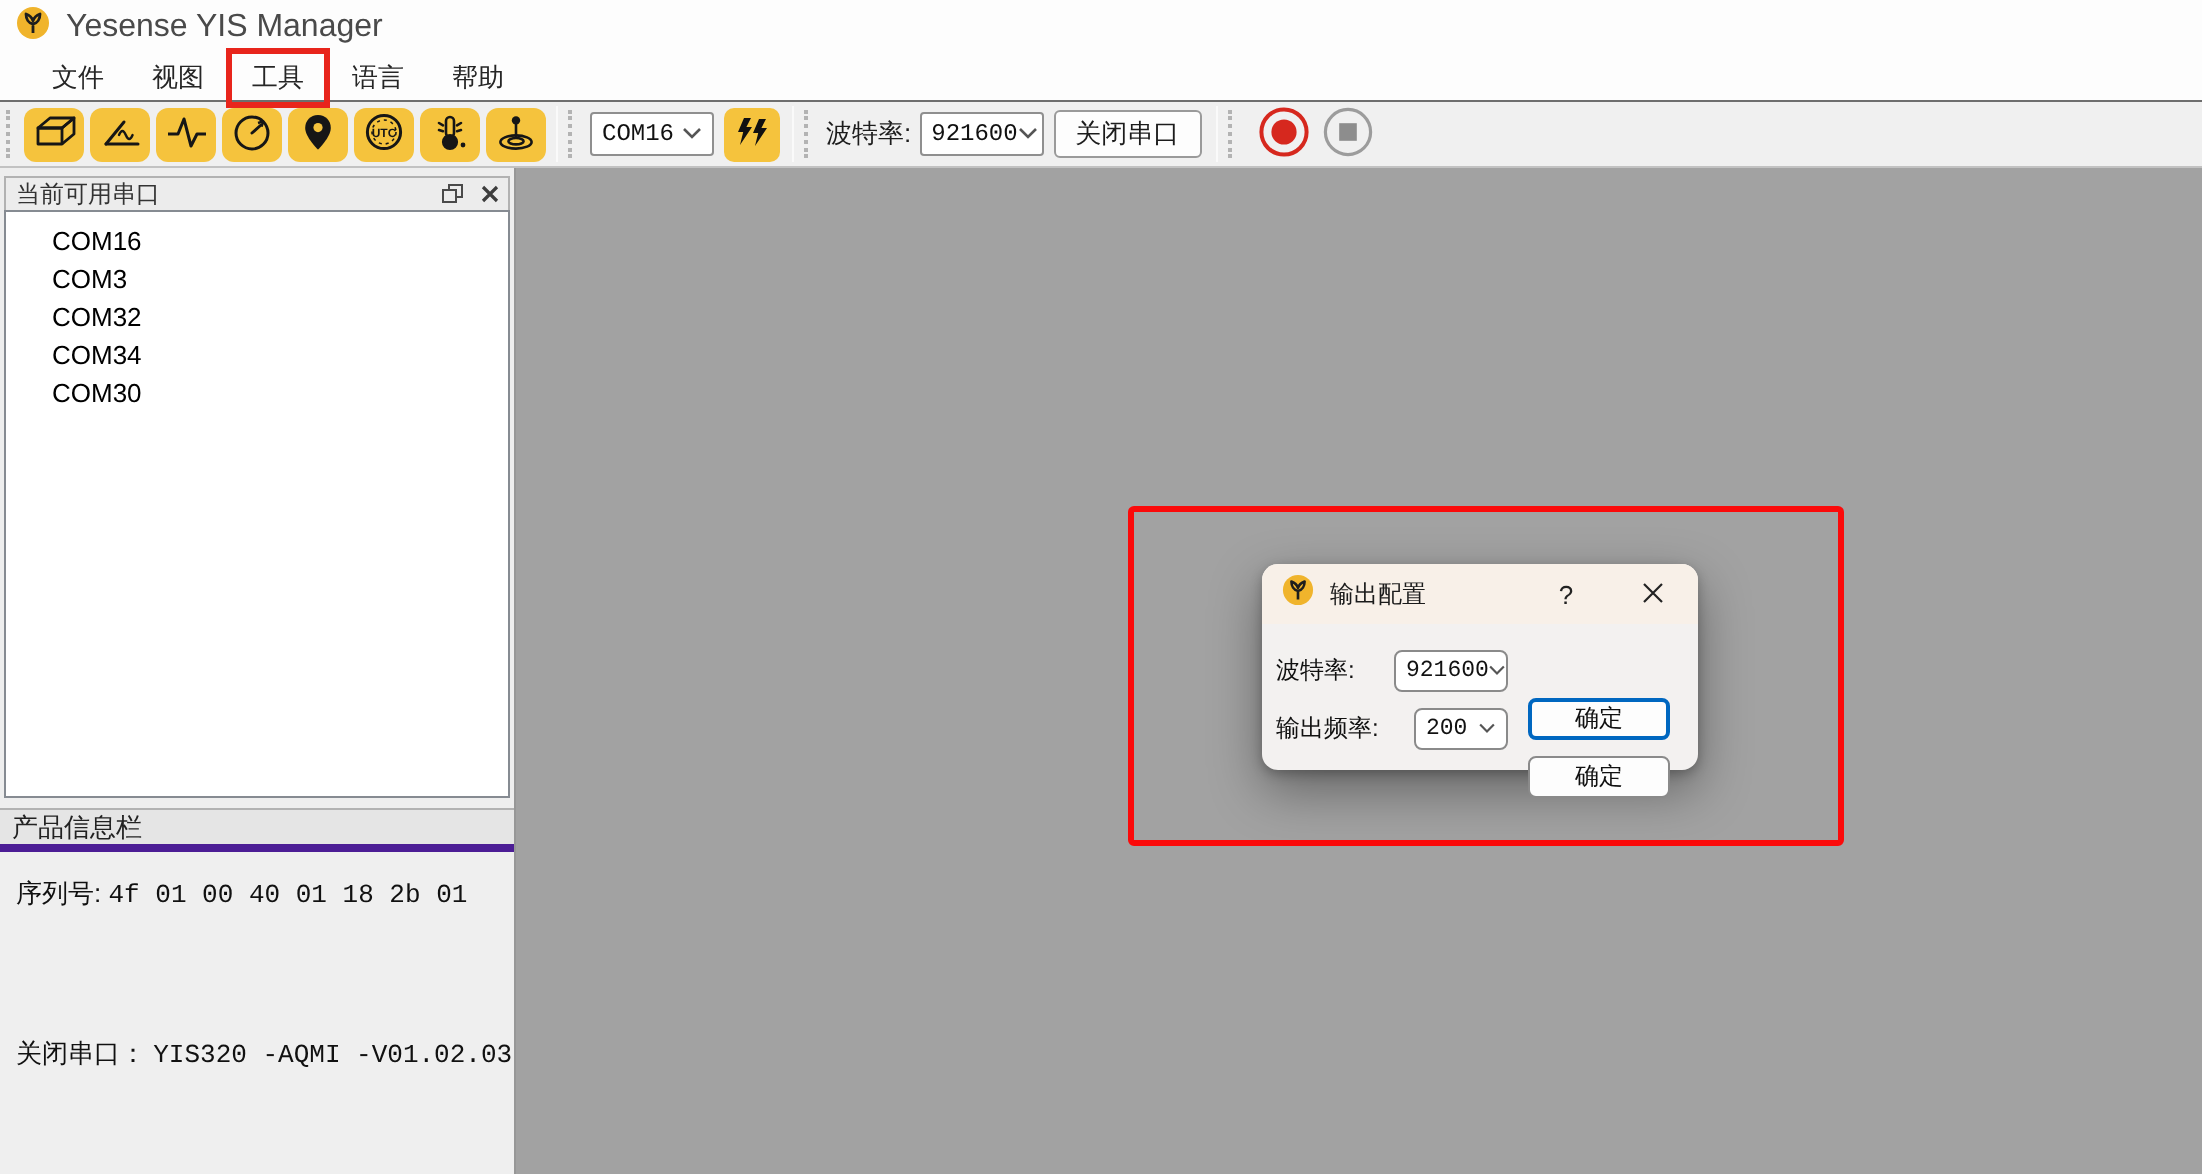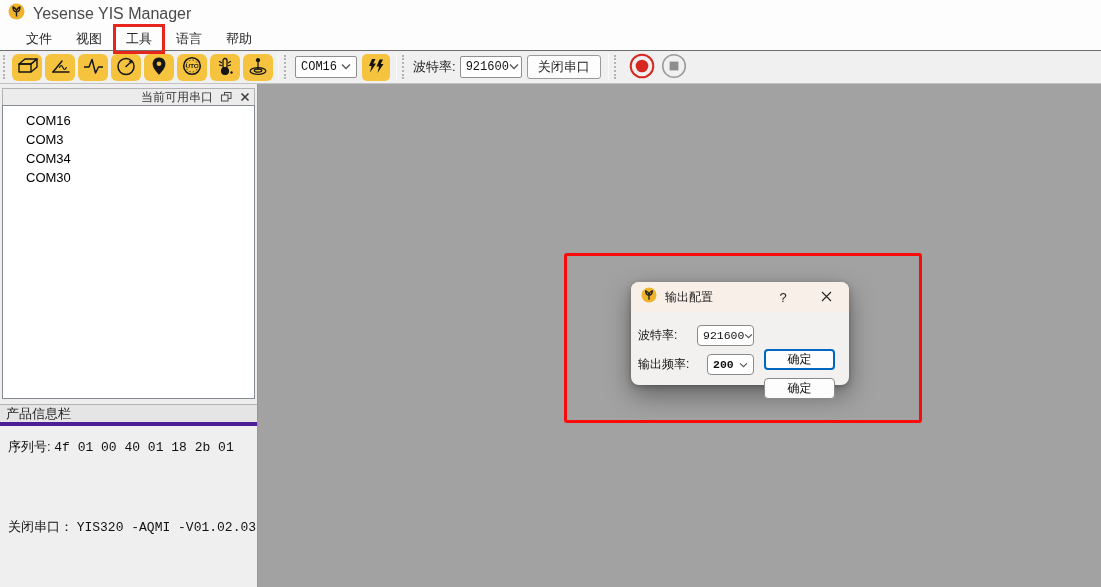--- a/index.html
+++ b/index.html
@@ -55,21 +55,21 @@
   .dialog-titlebar { position:relative; height:30px; background:#f8f0e8; border-radius:8px 8px 0 0; display:flex; align-items:center; padding-left:10px; }
   .dialog-title { font-size:12px; color:#1b1b1b; margin-left:8px; }
   .dialog-help { position:absolute; left:142px; top:0; width:20px; height:30px; background:none; border:none; font-size:13px; color:#222; cursor:pointer; }
   .dialog-close { position:absolute; left:183px; top:0; width:24px; height:30px; background:none; border:none; display:flex; align-items:center; justify-content:center; cursor:pointer; }
   .dlg-label { position:absolute; font-size:12px; color:#111; height:20px; line-height:20px; left:7px; white-space:nowrap; }
   .dlg-combo { position:absolute; height:21px; background:#fff; border:1px solid #8a8a8a; border-radius:4px; display:flex; align-items:center; justify-content:space-between; padding:0 5px; font-family:"Liberation Mono",monospace; font-size:11.5px; color:#111; cursor:pointer; }
   .dlg-btn { position:absolute; left:133px; width:71px; height:21px; border-radius:4px; background:#fdfdfd; font-size:12px; color:#111; cursor:pointer;margin-top:24px; }
   .dlg-btn.default { border:2px solid #0067c0; }
   .dlg-btn.normal { border:1px solid #8a8a8a; }
   .row1 { top:43px; } .row2 { top:72px; }
-  .c1 { left:66px; width:57px; } .c2 { left:76px; width:47px;font-weight:bold; }
+  .c1 { left:66px; width:57px; } .c2 { left:76px; width:47px; }
 </style>
 </head>
 <body>
 
 <div class="window">
 
   <div class="titlebar">
     <span>
       <svg width="17" height="17" viewBox="0 0 17 17">
           <circle cx="8.5" cy="8.5" r="8" fill="#f0b42c"></circle>
@@ -188,38 +188,39 @@
             <circle cx="13" cy="13" r="11.3" fill="none" stroke="#9c9c9c" stroke-width="1.6"></circle>
             <rect x="8.6" y="8.6" width="8.8" height="8.8" fill="#8d8d8d"></rect>
           </svg></span>
     </button>
   </div>
 
   <div class="app-body">
 
     <div class="dock">
 
-      <div class="dock-header" style="top:4px;text-align:right;">
+      <div class="dock-header" style="top:4px;">
         <span class="dock-header-title">当前可用串口</span>
         <button class="dock-hbtn">
           <span><svg width="11" height="10" viewBox="0 0 11 10" fill="none" stroke="#4a4a4a">
                 <rect x="3.5" y="0.5" width="6.5" height="6"></rect>
                 <rect x="0.5" y="3" width="6.5" height="6" fill="#ececec"></rect>
               </svg></span>
         </button>
         <button class="dock-hbtn">
           <span><svg width="10" height="10" viewBox="0 0 10 10" stroke="#3d3d3d" stroke-width="1.6">
                 <path d="M1.5,1.5 L8.5,8.5 M8.5,1.5 L1.5,8.5"></path>
               </svg></span>
         </button>
       </div>
 
       <div class="port-list">
         <div class="port-item">COM16</div>
         <div class="port-item">COM3</div>
+        <div class="port-item">COM32</div>
         <div class="port-item">COM34</div>
         <div class="port-item">COM30</div>
       </div>
 
       <div class="info-header">
         <span class="info-header-title">产品信息栏</span>
       </div>
 
       <div class="info-body">
         <div class="info-line line-serial">

